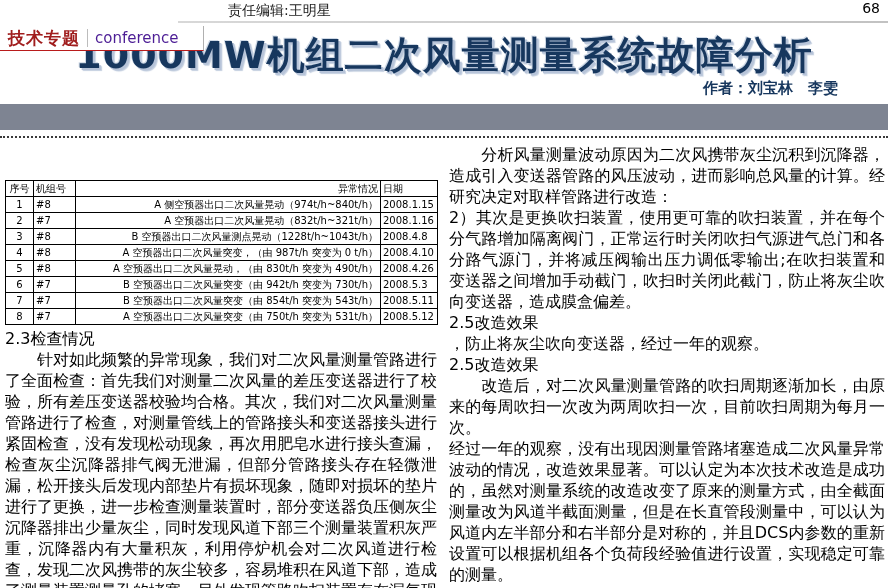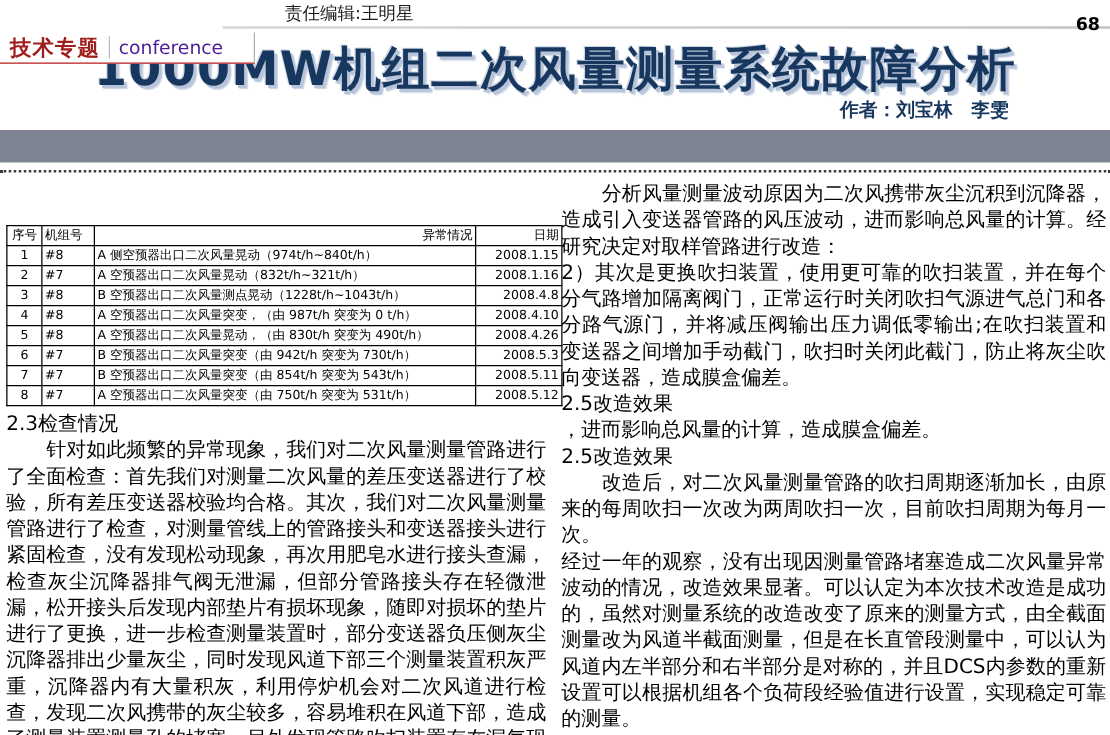--- a/index.html
+++ b/index.html
@@ -10,50 +10,50 @@
   .hdr { position:relative; height:27px; }
   .brand-box { position:absolute; left:0; top:0; width:204px; height:25px;
     border-right:1px solid #b0b0b0; border-bottom:1px solid #b91c1c;
     display:flex; align-items:center; padding-left:8px; background:#fff;margin-top:26px; }
   .brand-title { color:#a01d1d; font-weight:bold; font-size:17px; letter-spacing:1px; }
   .brand-divider { width:1px; height:18px; background:#bcbcbc; margin:0 7px; }
   .brand-sub { color:#4c1d95; font-size:15px; }
   .editor { position:absolute; left:192px; top:2px; font-size:14px; color:#1a1a1a;margin-left:36px; }
   .hdr-line { position:absolute; left:178px; right:0; top:21px; height:2px;
     background:linear-gradient(to right,#d8d8d8,#c2c2c2); }
-  .page-num { position:absolute; right:8px; top:12px; font-weight:bold; font-size:14px; }
+  .page-num { position:absolute; right:8px; top:0; font-weight:normal; font-size:14px; }
 
   
   .title-wrap { text-align:center; margin-top:7px; }
   .main-title { display:inline-block; font-size:38px; font-weight:bold; color:#17375e;
     letter-spacing:1px; line-height:1.15;
     text-shadow:2px 2px 0 #b7c4d9, -1px -1px 0 #cfd9e6, 3px 3px 1px #c5d0e0; }
-  .byline { text-align:right; padding-right:81px; color:#17375e; font-weight:bold;
+  .byline { text-align:right; padding-right:50px; color:#17375e; font-weight:bold;
     font-size:15px; margin-top:1px; }
 
   
   .gray-bar { height:26px; background:#7e8492; margin-top:6px; }
   .dotted-rule { border-top:2px dotted #3a3a3a; margin:6px 0 0 0; }
 
   
   .content { display:flex; gap:12px; padding:6px 3px 0 5px; }
   .col { text-align:justify; }
   .col-left { width:432px; flex:0 0 432px; }
   .col-right { flex:1; }
   .col p { font-size:16px; line-height:21px; margin:0; }
 
   
   table.fault { border-collapse:collapse; width:432px; table-layout:fixed;
     font-size:10px; line-height:13px; margin-bottom:3px;margin-top:36px; }
   table.fault th, table.fault td { border:1px solid #000; padding:1px 2px;
     height:15px; overflow:hidden; white-space:nowrap; font-weight:normal; }
   table.fault .c0 { width:28px; text-align:center; }
   table.fault .c1 { width:42px; text-align:left; }
-  table.fault .c2 { width:305px; text-align:left; }
-  table.fault .c3 { width:69px; text-align:right; }
+  table.fault .c2 { width:305px; text-align:right; }
+  table.fault .c3 { width:57px; text-align:left; }
   table.fault thead .c2 { text-align:right; }
 </style>
 </head>
 <body>
 
 <div class="hdr">
   <div class="brand-box">
     <span class="brand-title">技术专题</span>
     <span class="brand-divider"></span>
     <span class="brand-sub">conference</span>
@@ -136,19 +136,19 @@
     <div>
         <p>2.3检查情况</p>
         <p>　　针对如此频繁的异常现象，我们对二次风量测量管路进行了全面检查：首先我们对测量二次风量的差压变送器进行了校验，所有差压变送器校验均合格。其次，我们对二次风量测量管路进行了检查，对测量管线上的管路接头和变送器接头进行紧固检查，没有发现松动现象，再次用肥皂水进行接头查漏，检查灰尘沉降器排气阀无泄漏，但部分管路接头存在轻微泄漏，松开接头后发现内部垫片有损坏现象，随即对损坏的垫片进行了更换，进一步检查测量装置时，部分变送器负压侧灰尘沉降器排出少量灰尘，同时发现风道下部三个测量装置积灰严重，沉降器内有大量积灰，利用停炉机会对二次风道进行检查，发现二次风携带的灰尘较多，容易堆积在风道下部，造成了测量装置测量孔的堵塞。另外发现管路吹扫装置存在漏气现象，关闭吹扫阀门，用肥皂水检查，个别漏气严重的浮子流量计仍能够吹出气泡。</p>
       </div>
   </div>
   <div class="col col-right">
     <div>
         <p>　　分析风量测量波动原因为二次风携带灰尘沉积到沉降器，造成引入变送器管路的风压波动，进而影响总风量的计算。经研究决定对取样管路进行改造：</p>
         <p>2）其次是更换吹扫装置，使用更可靠的吹扫装置，并在每个分气路增加隔离阀门，正常运行时关闭吹扫气源进气总门和各分路气源门，并将减压阀输出压力调低零输出;在吹扫装置和变送器之间增加手动截门，吹扫时关闭此截门，防止将灰尘吹向变送器，造成膜盒偏差。</p>
         <p>2.5改造效果</p>
-        <p>，进而影响总风量的计算，造成膜盒偏差。</p>
+        <p>，防止将灰尘吹向变送器，经过一年的观察。</p>
         <p>2.5改造效果</p>
         <p>　　改造后，对二次风量测量管路的吹扫周期逐渐加长，由原来的每周吹扫一次改为两周吹扫一次，目前吹扫周期为每月一次。</p>
         <p>经过一年的观察，没有出现因测量管路堵塞造成二次风量异常波动的情况，改造效果显著。可以认定为本次技术改造是成功的，虽然对测量系统的改造改变了原来的测量方式，由全截面测量改为风道半截面测量，但是在长直管段测量中，可以认为风道内左半部分和右半部分是对称的，并且DCS内参数的重新设置可以根据机组各个负荷段经验值进行设置，实现稳定可靠的测量。</p>
       </div>
   </div>
 </div>
 
 </body></html>

